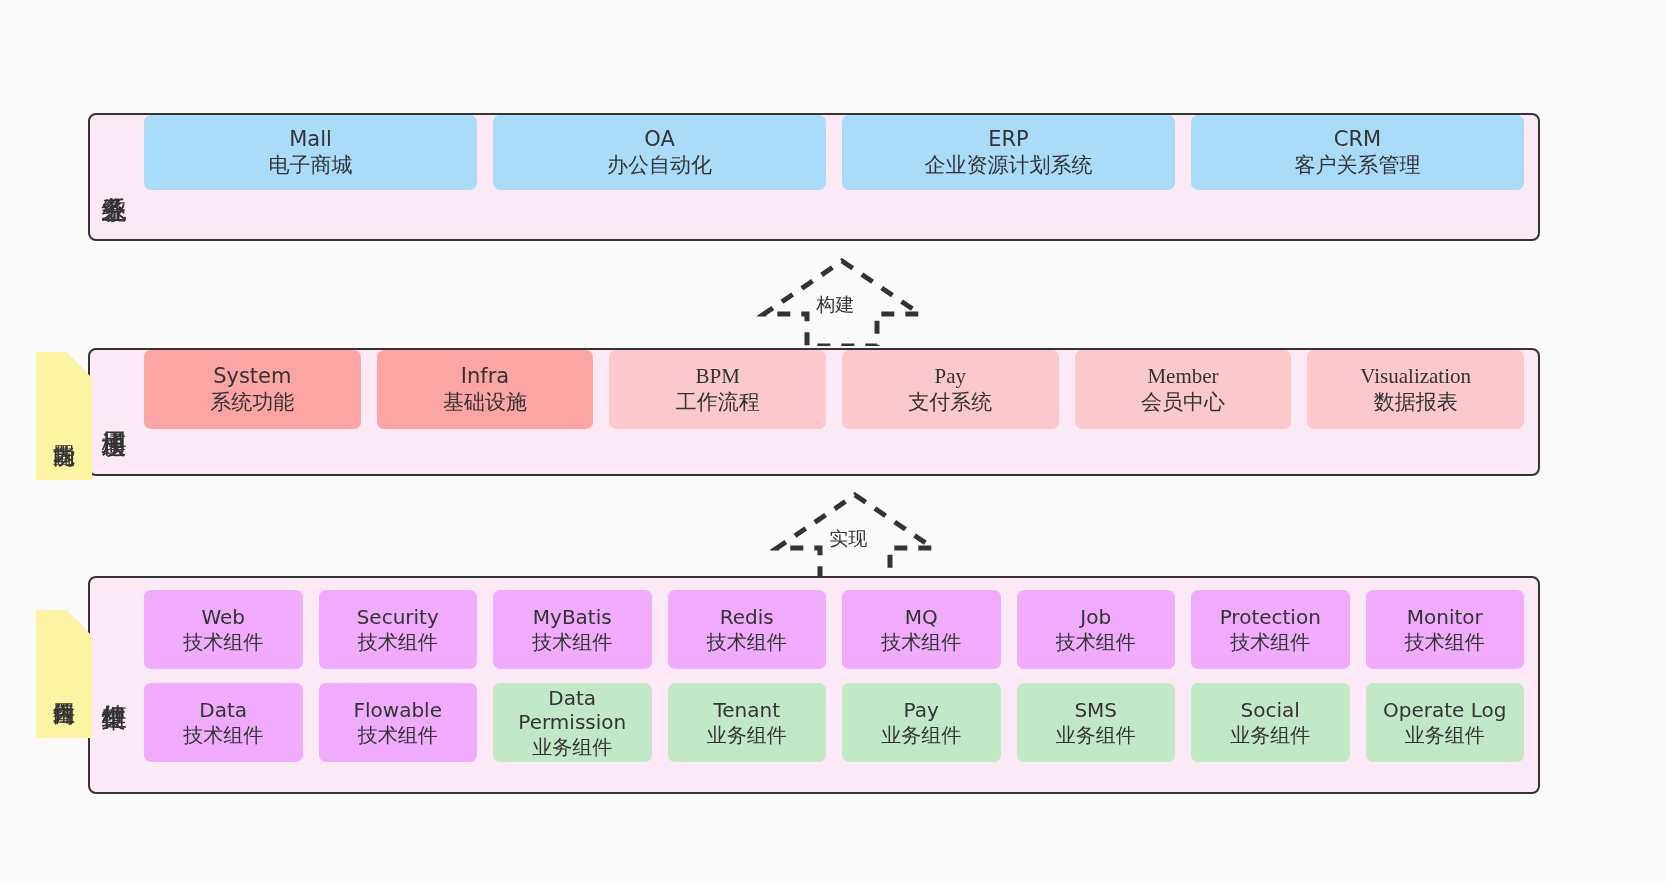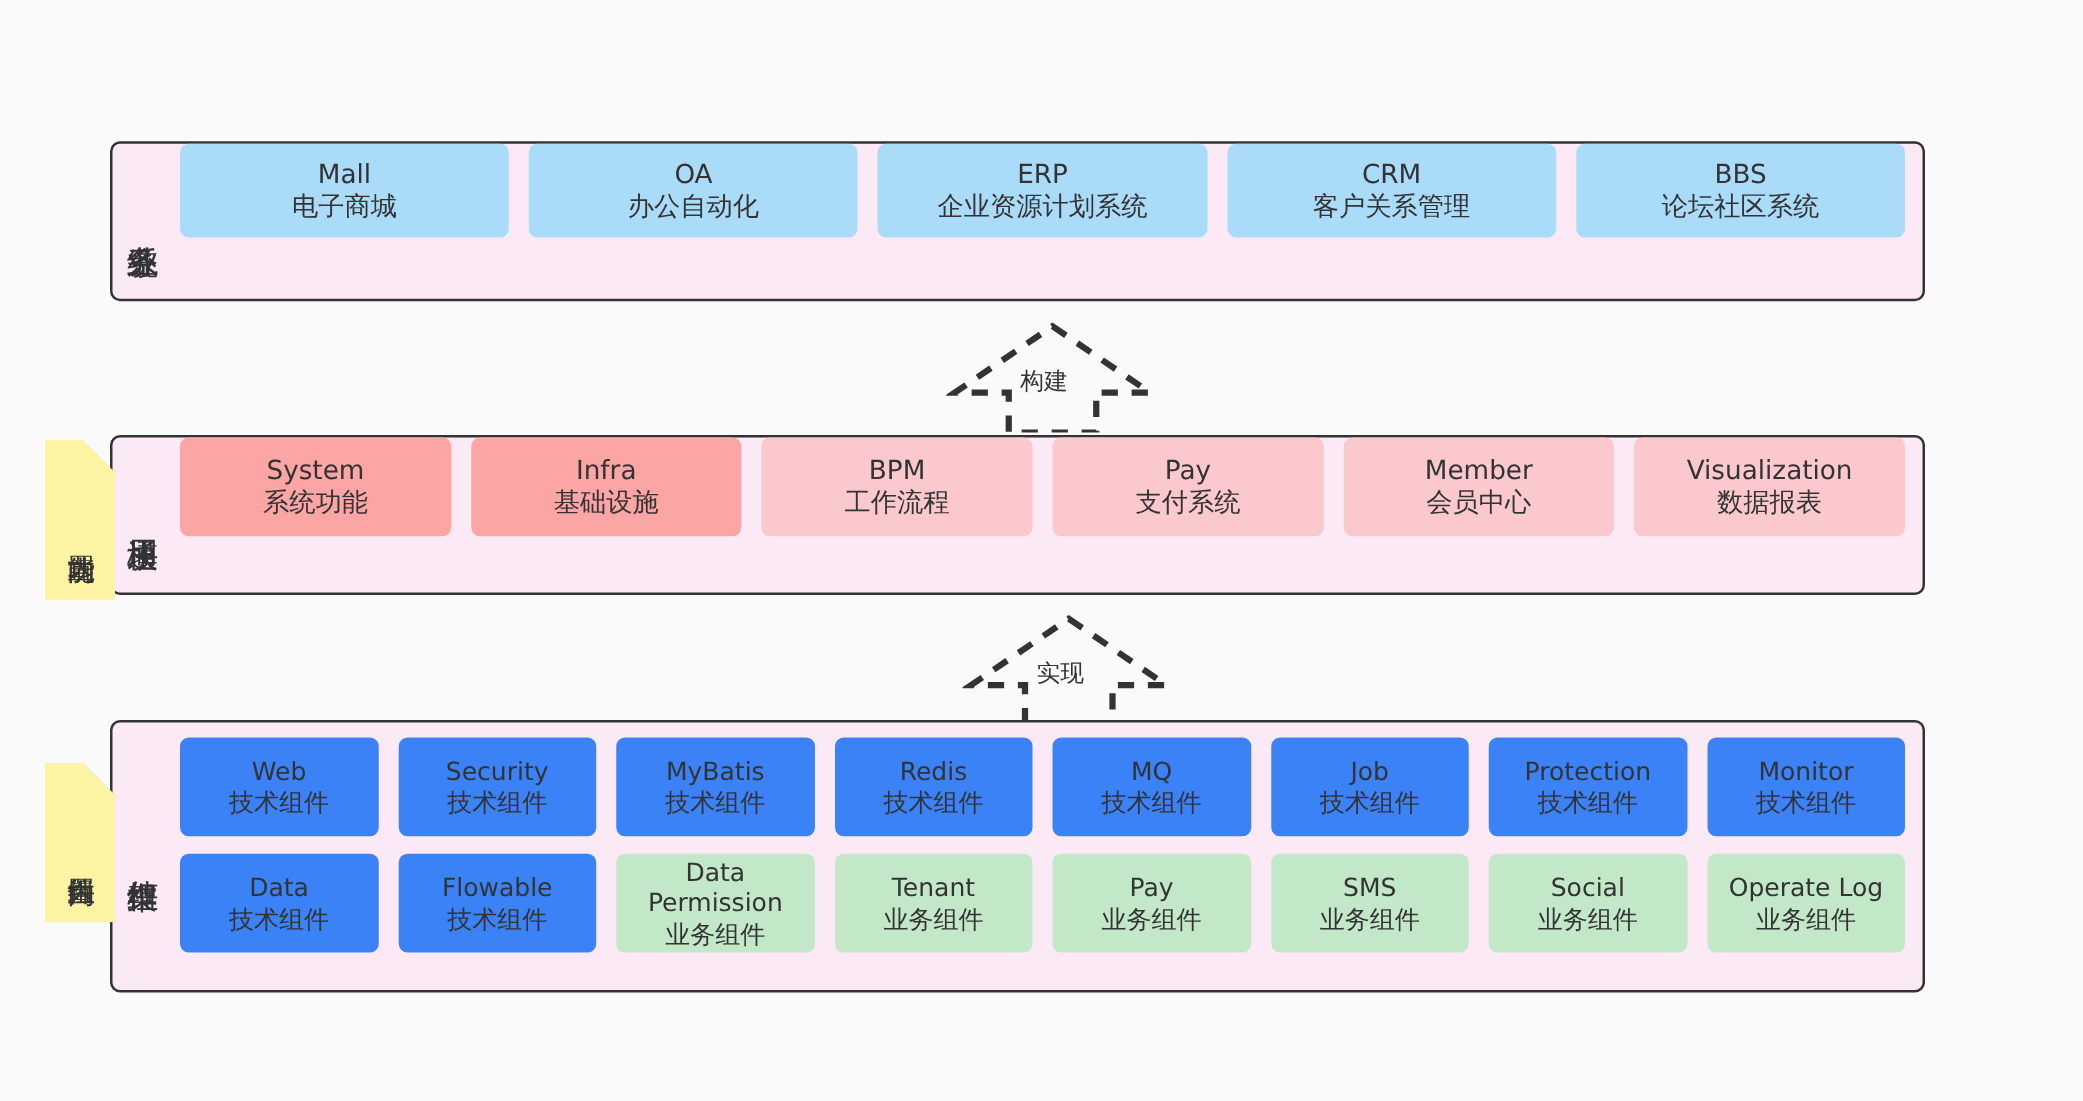--- a/index.html
+++ b/index.html
@@ -66,22 +66,22 @@
     line-height: 1.22;
     font-size: 21px;
     color: #333333;
     padding: 4px 6px;
   }
   .card .l1 { white-space: normal; }
   .card .l2 { white-space: normal; }
 
   .c-blue        { background: #aadcfa; }
   .c-red         { background: #fca5a5; }
-  .c-pink        { background: #fbc8ce; }
-  .c-green       { background: #3b82f6; }
+  .c-pink        { background: #fbc8ce; font-family: Liberation Serif, serif; }
+  .c-green       { background: #f0abfc; }
   .c-green-light { background: #c2e8c8; }
 
   
   #band-business {
     left: 88px;  top: 113px;  width: 1452px; height: 128px;
   }
   #band-business .card { height: 75px; }
 
   
   #band-modules {
@@ -158,24 +158,20 @@
         <span class="l2">办公自动化</span>
       </div>
       <div class="card c-blue">
         <span class="l1">ERP</span>
         <span class="l2">企业资源计划系统</span>
       </div>
       <div class="card c-blue">
         <span class="l1">CRM</span>
         <span class="l2">客户关系管理</span>
       </div>
-      <div class="card c-blue">
-        <span class="l1">BBS</span>
-        <span class="l2">论坛社区系统</span>
-      </div>
     </div>
   </div>
 </div>
 
 <div class="arrow-wrap" id="arrow-build">
   <svg width="170" height="90" viewBox="0 0 170 90">
     <path d="M 85 5 L 163 58 L 120 58 L 120 90 L 50 90 L 50 58 L 7 58 Z" fill="none" stroke="#333333" stroke-width="5" stroke-dasharray="13 11" stroke-linejoin="miter"></path>
   </svg>
   <span class="arrow-label">构建</span>
 </div>

